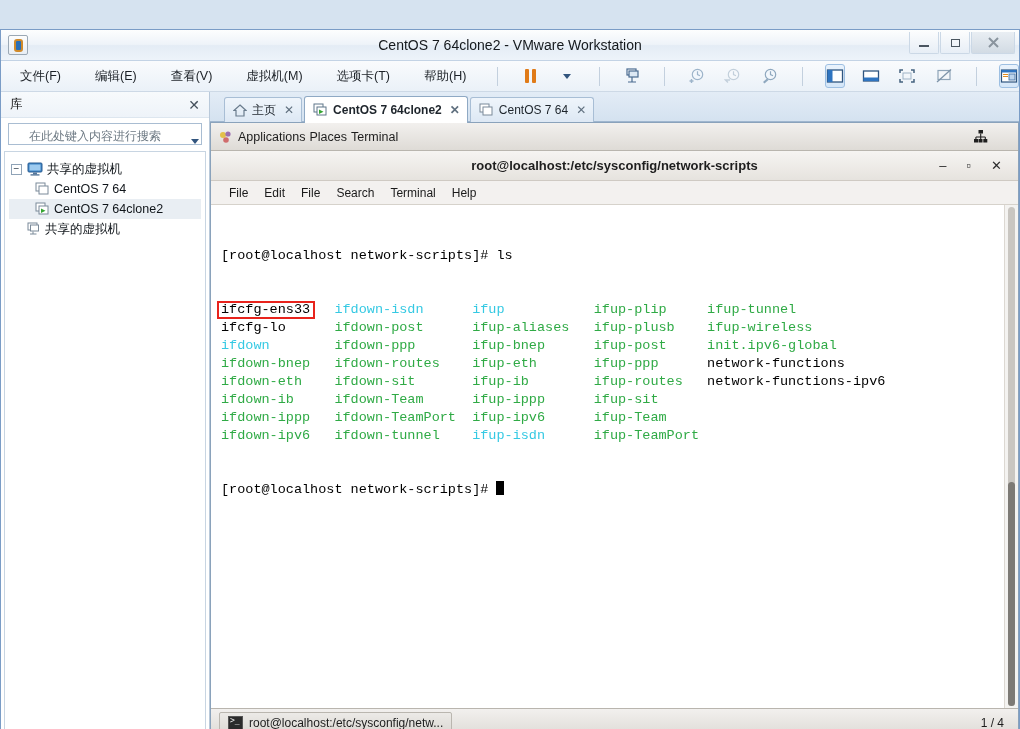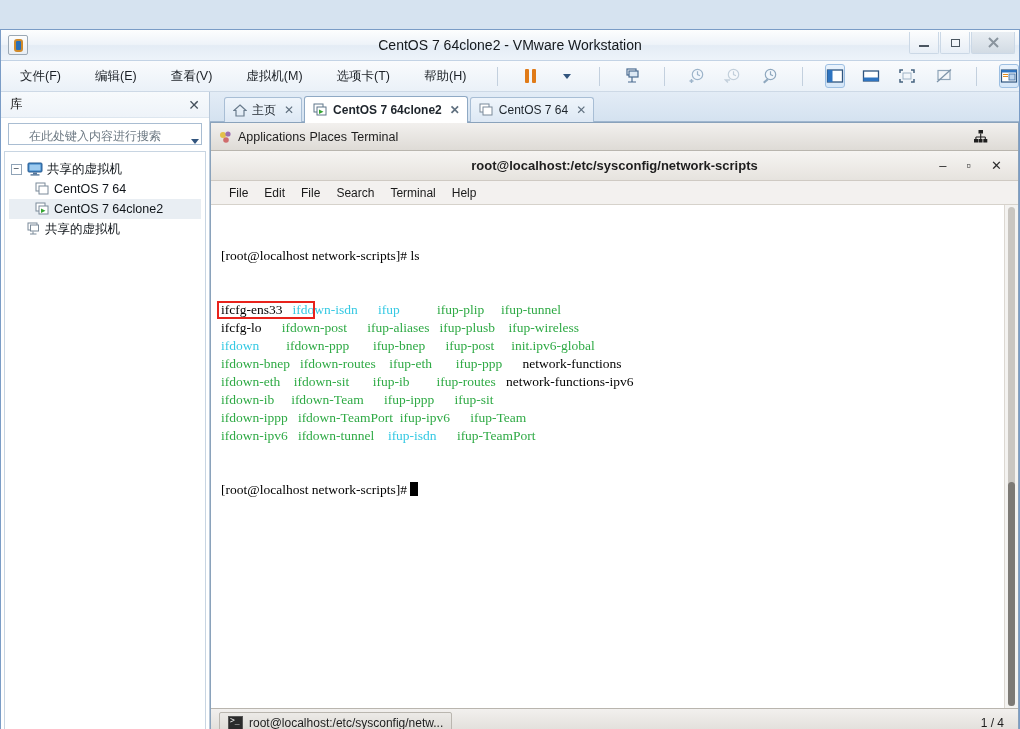--- a/index.html
+++ b/index.html
@@ -171,21 +171,21 @@
   .term-menubar {
     height:24px; display:flex; align-items:center; gap:0;
     background:#f3f1ef; border-bottom:1px solid #d6d2cb; padding-left:10px;
   }
   .term-menu { font-size:12px; color:#1a1a1a; padding:2px 8px; }
   .term-body {
     flex:1; background:#ffffff; position:relative; overflow:hidden;
     padding:6px 0 0 10px;
   }
   .term-text {
-    font-family:Liberation Serif, serif;
+    font-family:Liberation Mono, monospace;
     font-size:13.5px; line-height:18px; white-space:pre;
     color:#000000;
   }
   .c-white { color:#000000; }
   .c-green { color:#2faa45; }
   .c-cyan  { color:#35c9e3; }
   .cursor {
     display:inline-block; width:8px; height:14px;
     background:#000; vertical-align:-2px;
   }

